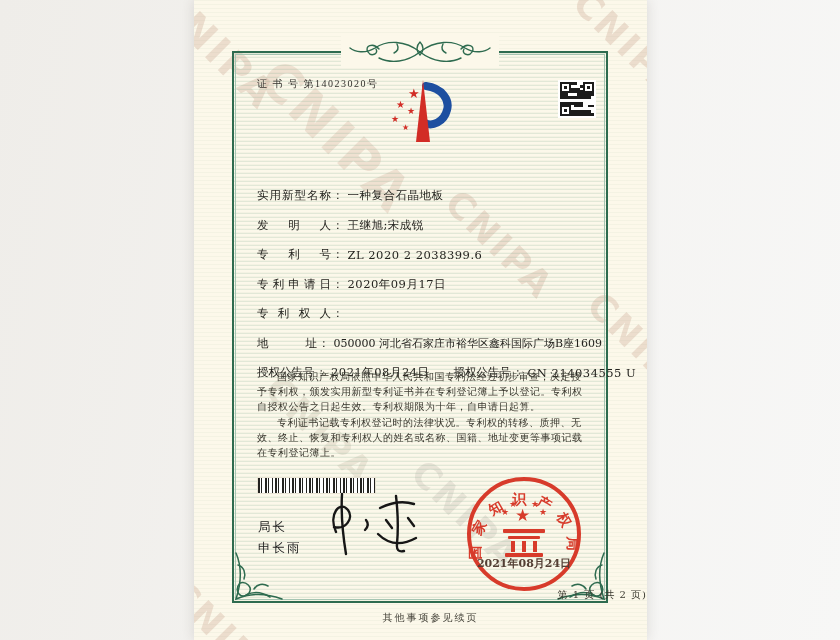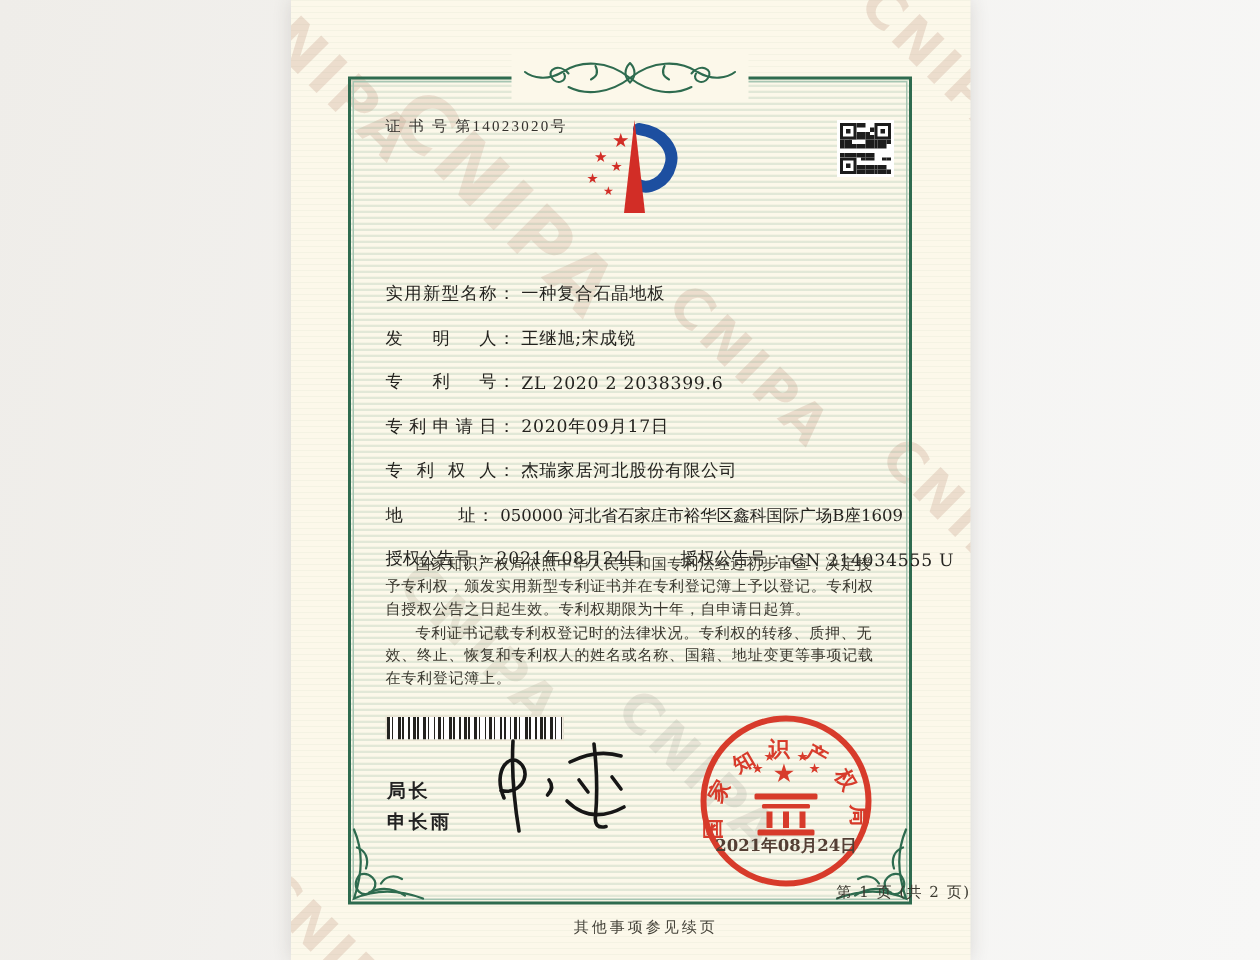--- a/index.html
+++ b/index.html
@@ -67,21 +67,21 @@
   .f-label.second { width:auto; margin-left:24px; text-align-last:auto; }
 
   .paras { position:absolute; left:63px; top:369px; width:334px; font-size:10px;
            line-height:1.52; color:#3a382f; }
   .paras p { margin:0; text-indent:2em; letter-spacing:.5px; }
 
   .barcode { position:absolute; left:63px; top:477px; width:117px; height:15px;
     background:repeating-linear-gradient(90deg,#23221f 0 2px,#fff 2px 3px,#23221f 3px 4px,#fff 4px 7px,#23221f 7px 9px,#fff 9px 10px,#23221f 10px 11px,#fff 11px 14px,#23221f 14px 15px,#fff 15px 17px);
     border:1px solid #e7e2d2; }
 
-  .signer { position:absolute; left:64px; top:516px; font-size:12.5px; color:#222; line-height:21px; font-weight:bold; letter-spacing:2px; }
+  .signer { position:absolute; left:64px; top:516px; font-size:12.5px; color:#222; line-height:21px; font-weight:normal; letter-spacing:2px; }
 
   .signature { position:absolute; left:114px; top:486px; line-height:0; }
 
   .seal { position:absolute; left:271px; top:475px; width:118px; height:118px; line-height:0; opacity:.94; }
 
   .page-no { position:absolute; left:0; right:0; top:588px; text-align:right; font-size:10px; color:#3a382f; letter-spacing:1px; }
   .cont-note { position:absolute; left:0; right:0; top:611px; text-align:center; font-size:10px; color:#45433a; letter-spacing:2px;margin-left:20px; }
 </style>
 </head>
 <body>
@@ -323,21 +323,20 @@
       <span class="f-value">ZL 2020 2 2038399.6</span>
     </div>
     <div class="frow">
       <span class="f-label">专利申请日</span>
         <span class="f-colon">：</span>
       <span class="f-value">2020年09月17日</span>
     </div>
     <div class="frow">
       <span class="f-label">专利权人</span>
         <span class="f-colon">：</span>
-      <span class="f-value">杰瑞家居河北股份有限公司</span>
     </div>
     <div class="frow addr">
       <span class="f-label">地址</span>
         <span class="f-colon">：</span>
       <span class="f-value">050000 河北省石家庄市裕华区鑫科国际广场B座1609</span>
     </div>
     <div class="frow">
       <span class="f-label">授权公告号</span>
         <span class="f-colon">：</span>
       <span class="f-value">2021年08月24日</span>

